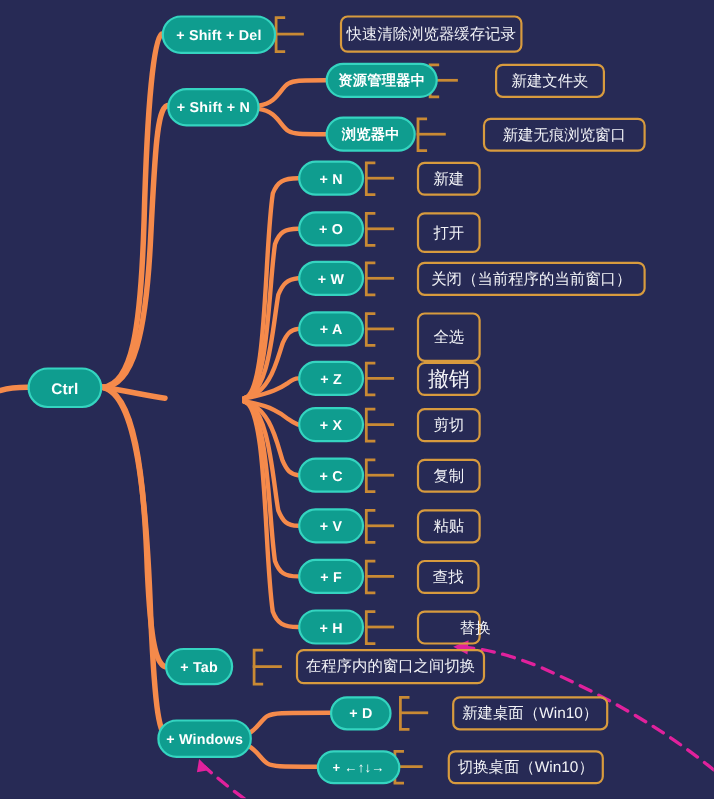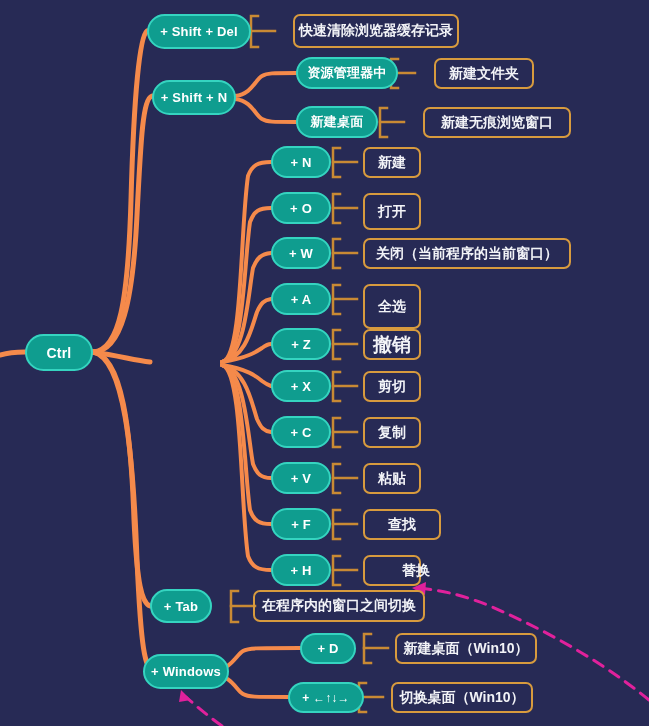--- a/index.html
+++ b/index.html
@@ -40,23 +40,24 @@
   .box {
     position: absolute;
     box-sizing: border-box;
     display: flex;
     align-items: center;
     justify-content: center;
     background: transparent;
     border: 2px solid #d89b3e;
     border-radius: 7px;
     color: #f2f3f7;
-    font-weight: bold;
+    font-weight: normal;
     white-space: nowrap;
     z-index: 3;
+    margin-left: 16px;
   }
 </style>
 </head>
 <body>
 
 <div id="canvas">
 
   <svg id="wires" viewBox="0 0 649 726" xmlns="http://www.w3.org/2000/svg">
 
     <path d="M0,355 C10,352 18,352 25,352" fill="none" stroke="#f58a4b" stroke-width="5" stroke-linecap="round"></path>
@@ -156,21 +157,21 @@
   <div class="node" style="left:152px; top:80px; width:84px; height:35px; font-size:13px;">
     <span>+ Shift + N</span>
   </div>
   <div class="node" style="left:296px; top:57px; width:102px; height:32px; font-size:13px;">
     <span>资源管理器中</span>
   </div>
   <div class="box" style="left:434px; top:58px; width:100px; height:31px; font-size:14px;">
     <span>新建文件夹</span>
   </div>
   <div class="node" style="left:296px; top:106px; width:82px; height:32px; font-size:13px;">
-    <span>新建桌面</span>
+    <span>浏览器中</span>
   </div>
   <div class="box" style="left:423px; top:107px; width:148px; height:31px; font-size:14px;">
     <span>新建无痕浏览窗口</span>
   </div>
 
 
   <div class="node" style="left:271px; top:146px; width:60px; height:32px; font-size:13px;">
     <span>+ N</span>
     </div>
   <div class="box" style="left:363px; top:147px; width:58px; height:31px; font-size:14px;">
@@ -222,21 +223,21 @@
   <div class="node" style="left:271px; top:462px; width:60px; height:32px; font-size:13px;">
     <span>+ V</span>
     </div>
   <div class="box" style="left:363px; top:463px; width:58px; height:31px; font-size:14px;">
     <span>粘贴</span>
     </div>
 
   <div class="node" style="left:271px; top:508px; width:60px; height:32px; font-size:13px;">
     <span>+ F</span>
     </div>
-  <div class="box" style="left:363px; top:509px; width:78px; height:31px; font-size:14px;">
+  <div class="box" style="left:363px; top:509px; width:57px; height:31px; font-size:14px;">
     <span>查找</span>
     </div>
 
   <div class="node" style="left:271px; top:554px; width:60px; height:32px; font-size:13px;">
     <span>+ H</span>
     </div>
   <div class="box" style="left:363px; top:555px; width:58px; height:31px; font-size:14px;padding-left:48px;">
     <span>替换</span>
     </div>
 

